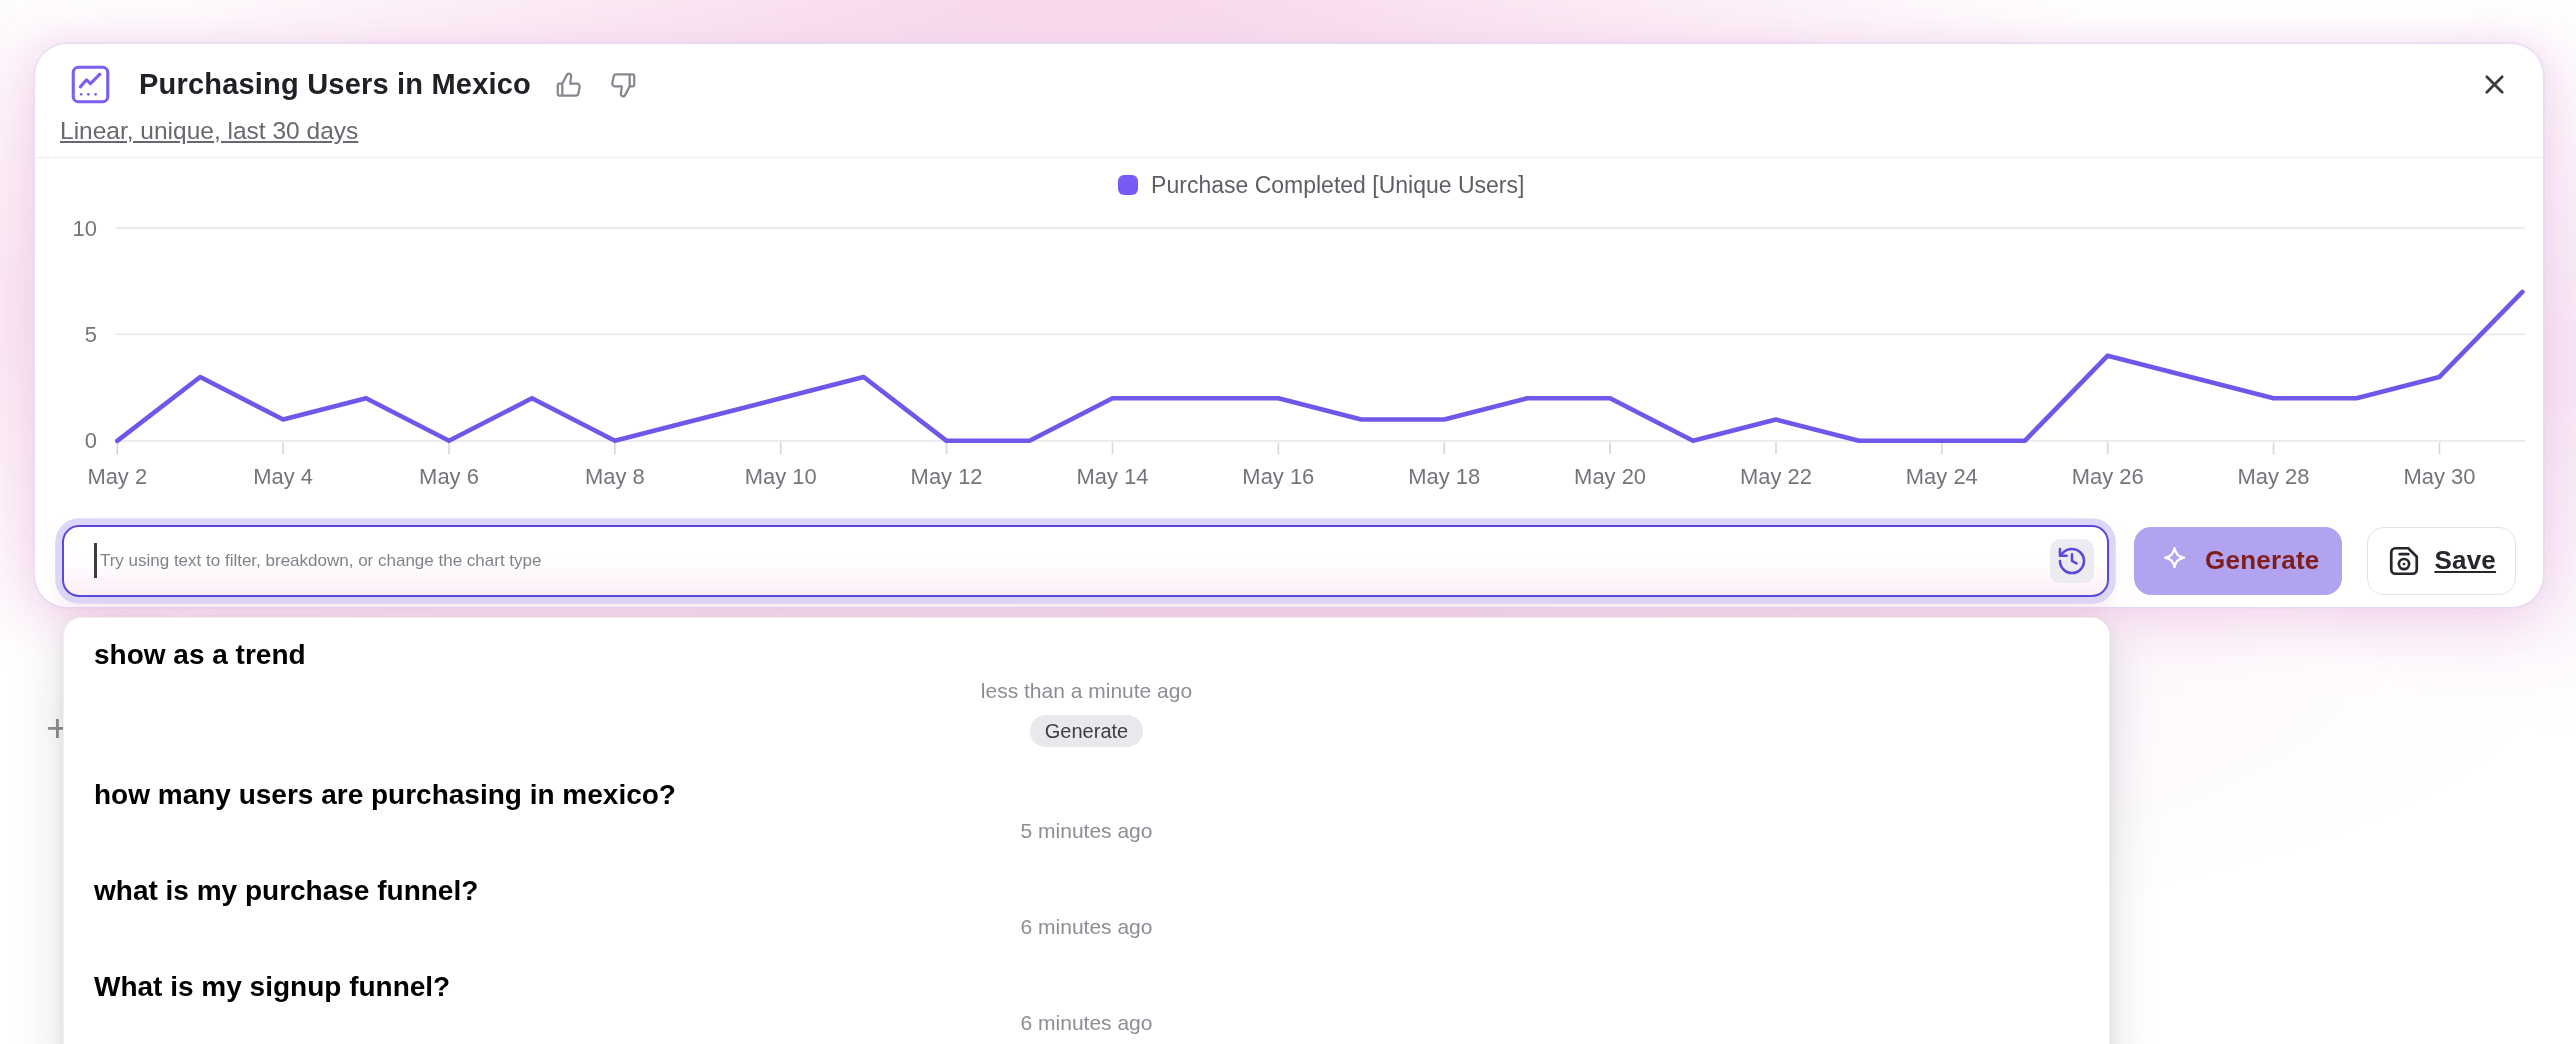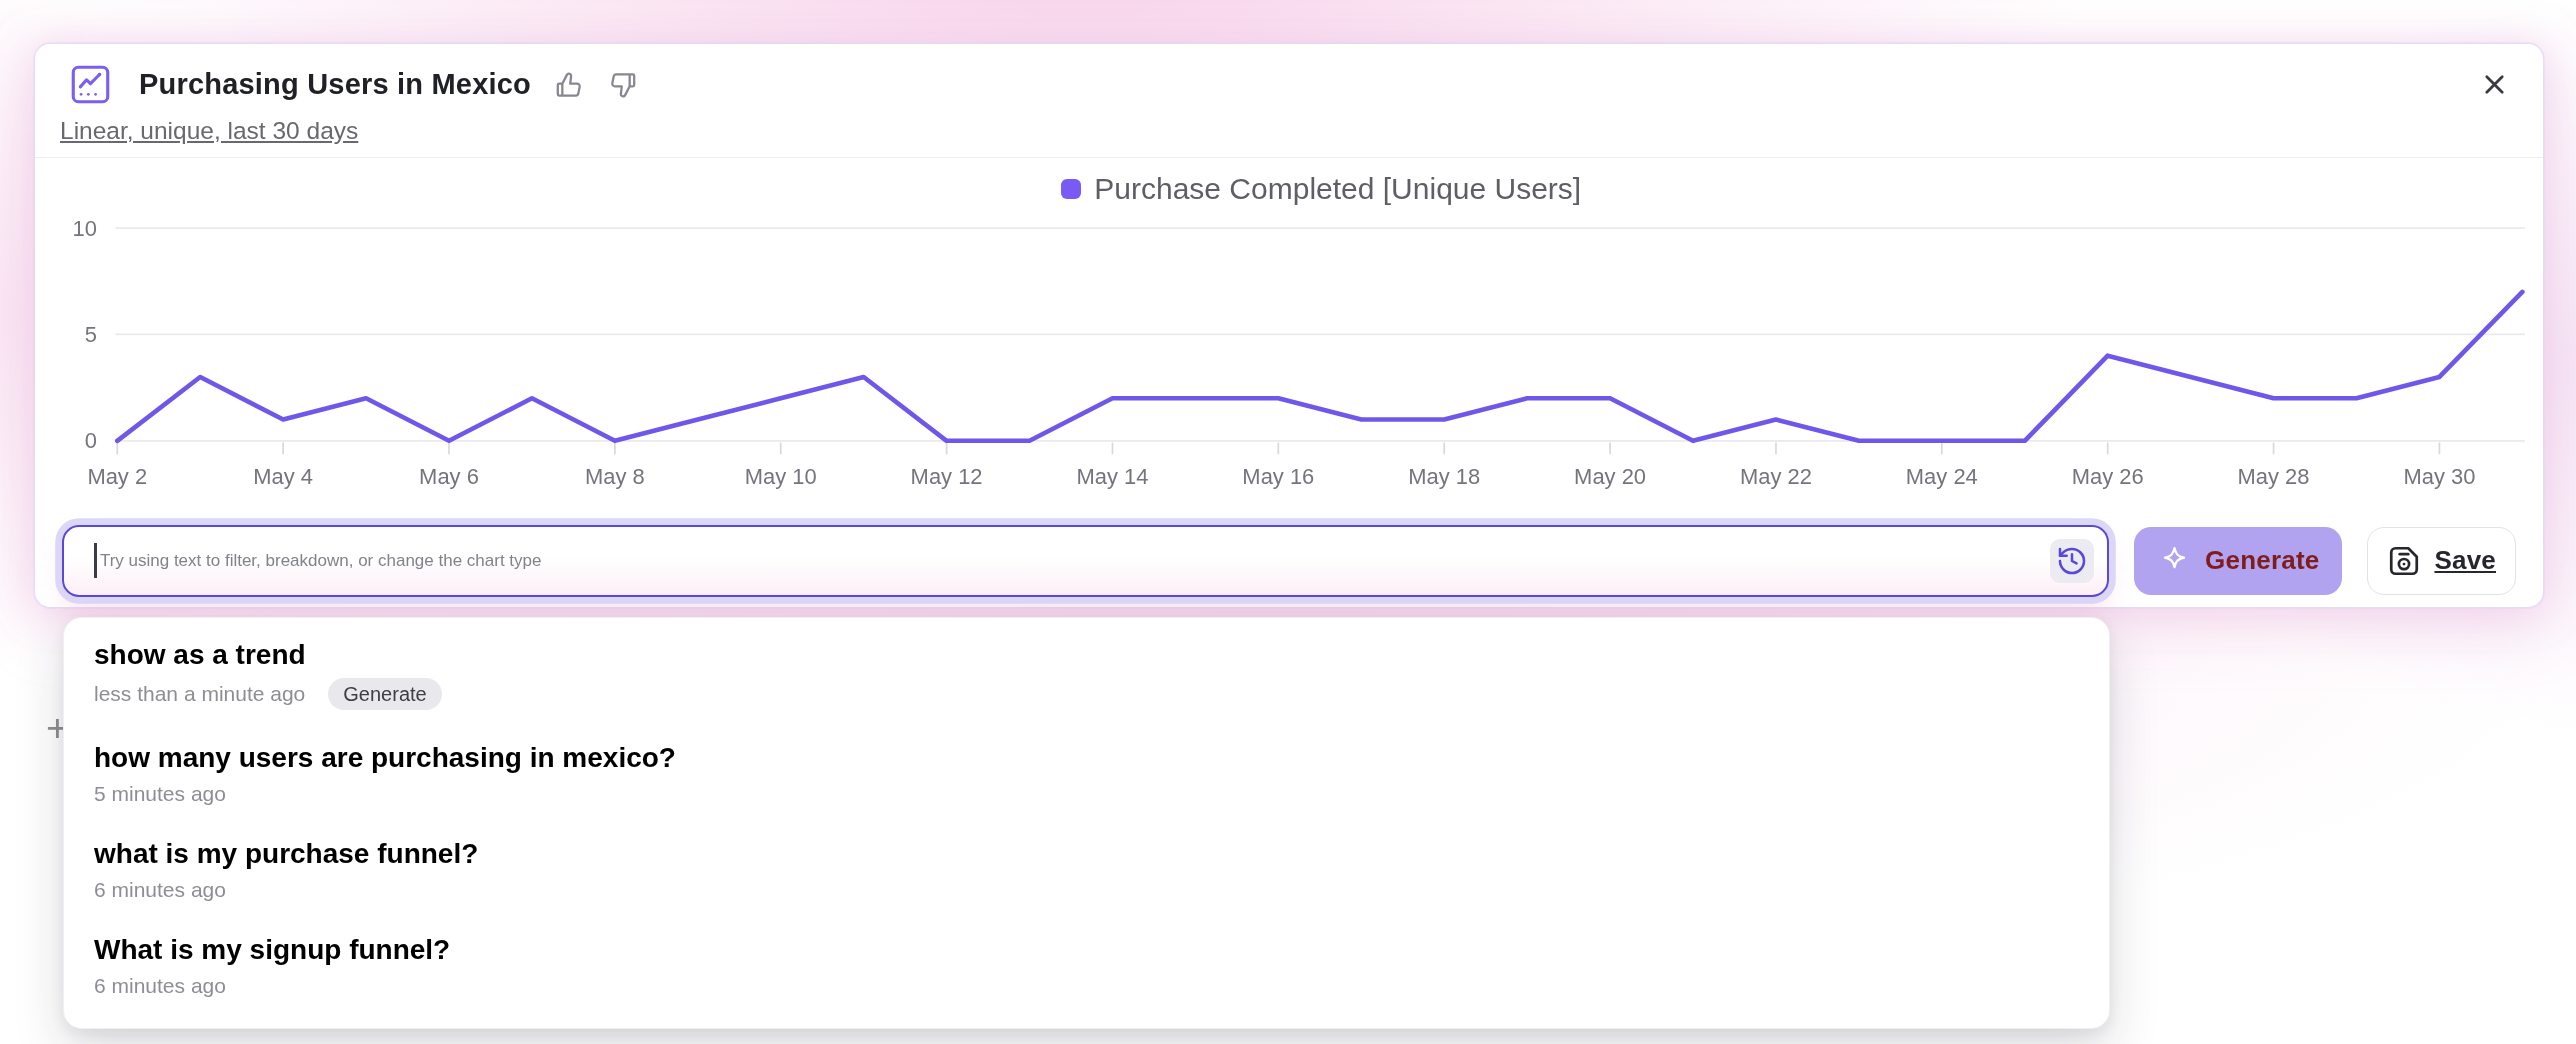--- a/index.html
+++ b/index.html
@@ -7,36 +7,36 @@
        font-family:"Liberation Sans",sans-serif;-webkit-font-smoothing:antialiased;}
   .glow{position:absolute;inset:0;pointer-events:none;
     background:
       radial-gradient(1437px 321px at 42% -17px, rgba(247,207,233,0.9), rgba(247,207,233,0) 70%),
       radial-gradient(592px 507px at -34px 30%, rgba(247,209,234,0.55), rgba(247,209,234,0) 70%),
       radial-gradient(592px 524px at 2586px 35%, rgba(240,210,240,0.55), rgba(240,210,240,0) 70%),
       radial-gradient(2113px 524px at 50% 659px, rgba(248,216,238,0.5), rgba(255,255,255,0) 60%);}
   .bg-plus{position:absolute;left:46px;top:708px;z-index:1;font-size:39px;color:#8f8f8f;line-height:39px;}
 
   .card{position:absolute;left:35px;top:44px;width:2508px;height:563px;background:#ffffff;
-        border-radius:15px;z-index:2;
+        border-radius:32px;z-index:2;
         box-shadow:0 0 0 1.7px rgba(223,216,244,0.65), 0 20px 59px rgba(233,180,222,0.38), 0 0 39px rgba(240,196,230,0.5);}
   .card-header{display:flex;align-items:center;margin:17px 30px 0 32px;height:47px;}
   .chart-type-icon{width:47px;height:47px;flex:0 0 auto;}
   .card-title{font-size:29px;font-weight:700;color:#202127;margin:0 0 0 25px;letter-spacing:0.2px;}
   .thumb{background:none;border:none;padding:0;margin-left:22px;cursor:pointer;height:34px;display:flex;align-items:center;}
   .thumb svg{width:32px;height:32px;stroke:#87878f;}
   .close-btn{background:none;border:none;padding:0;margin-left:auto;cursor:pointer;height:37px;}
   .close-btn svg{width:37px;height:37px;stroke:#3a3a41;}
   .card-subtitle{margin:8.5px 0 0 25px;font-size:24.5px;color:#68686f;text-decoration:underline;}
   .divider{height:1.7px;background:#ededf0;margin-top:12px;}
 
   .chart-area{position:relative;height:363px;}
   .legend{position:absolute;top:13.5px;left:81px;width:2410px;display:flex;justify-content:center;align-items:center;gap:13.5px;}
   .legend-swatch{width:20px;height:20px;border-radius:6px;background:#7a5af5;}
-  .legend-label{font-size:30px;color:#5e5e66;}
+  .legend-label{font-size:23px;color:#5e5e66;}
   #chart{position:absolute;left:0;top:0;width:2508px;height:363px;}
   #chart text{font-family:"Liberation Sans",sans-serif;font-size:26px;fill:#74747c;}
 
   .composer{display:flex;align-items:center;margin:3.4px 27px 0;gap:25px;}
   .input-wrap{position:relative;flex:1;height:68px;border:2.5px solid #5a48d8;border-radius:17px;
       background:linear-gradient(180deg,#ffffff 45%,#fdeff7 100%);
       box-shadow:0 0 0 6.8px #ddd7f7, 0 15px 25px rgba(238,178,218,0.30);
       display:flex;align-items:center;}
   .caret{width:2.5px;height:35px;background:#3c3c44;margin-left:30px;flex:0 0 auto;}
   .prompt-input{flex:1;height:59px;border:none;outline:none;background:transparent;
@@ -50,21 +50,21 @@
   .generate-btn{width:208px;background:#b2a3f1;border:none;color:#7f1d1d;}
   .generate-btn svg{width:35px;height:35px;stroke:#ffffff;}
   .save-btn{width:149px;background:#ffffff;border:1.7px solid #e2e2e7;color:#26262d;text-decoration:underline;}
   .save-btn svg{width:34px;height:34px;stroke:#26262d;}
 
   .dropdown{position:absolute;left:63px;top:617px;width:2045px;z-index:3;background:#ffffff;
       border-radius:18.6px;border:0.8px solid #f0f0f3;padding:8.5px 0 10px;
       box-shadow:0 22px 51px rgba(28,28,48,0.15), 0 5px 13.5px rgba(28,28,48,0.07);}
   .h-item{padding:13.5px 30px 20px;cursor:pointer;}
   .h-query{font-size:28px;font-weight:700;color:#000000;line-height:29px;}
-  .h-meta{display:flex;align-items:center;margin-top:8.5px;gap:23px;}
+  .h-meta{display:flex;align-items:center;margin-top:8.5px;gap:12px;flex-direction:column;}
   .h-time{font-size:21px;color:#8d8d95;line-height:25px;}
   .h-badge{font-size:20px;color:#3e3e45;background:#e8e8ed;border-radius:844px;padding:4.2px 15px;line-height:24px;}
 </style>
 </head>
 <body>
 
 <div class="glow"></div>
 <span class="bg-plus">+</span>
 
 <div class="card">

